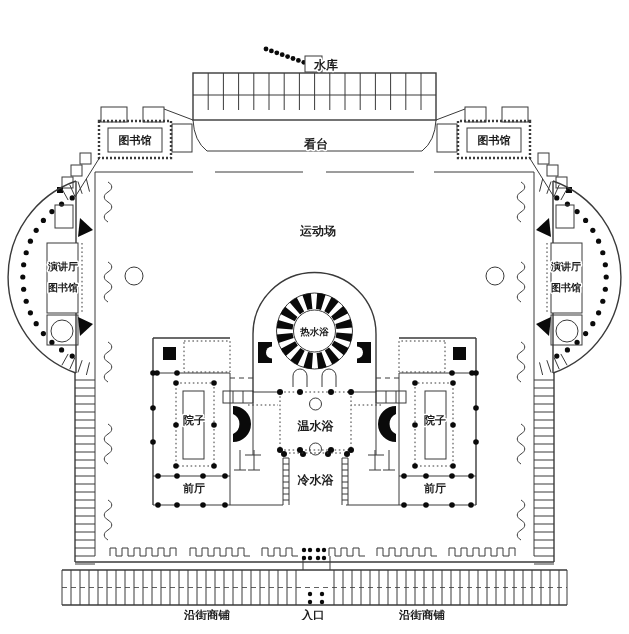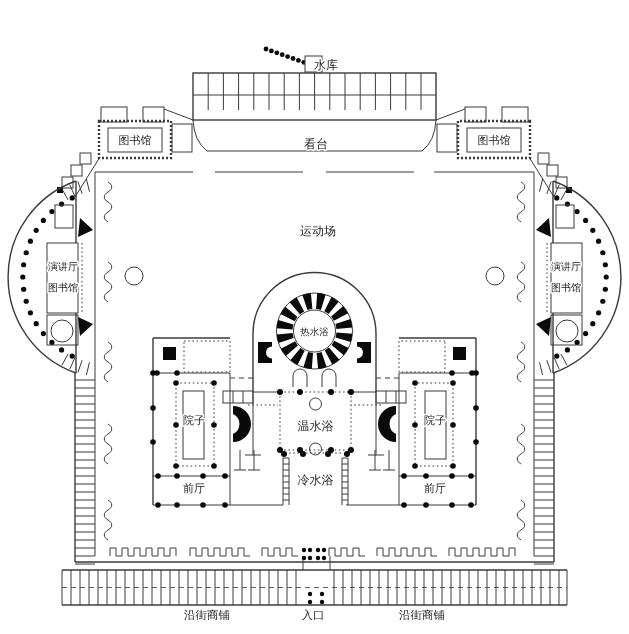--- a/index.html
+++ b/index.html
@@ -1,17 +1,17 @@
 <!DOCTYPE html>
 <html style="--line: #3a3a3a; --bg: #ffffff;"><head>
 <meta charset="utf-8">
 <style>
   html,body{margin:0;padding:0;background:#fff;}
   .stage{position:relative;width:629px;height:620px;background:var(--bg,#fff);overflow:hidden;
-         font-family:"Liberation Sans","DejaVu Sans",sans-serif;}
+         font-family:"Liberation Sans","DejaVu Sans",sans-serif;font-weight:bold;}
   svg{display:block;}
   .st{stroke:var(--line,#3a3a3a);fill:none;stroke-width:1;}
   .w15{stroke-width:1.4;}
   .thin{stroke-width:.8;}
   .dotted{stroke-dasharray:1.6,2.6;}
   .dashed{stroke-dasharray:5,4;}
   .hatch{stroke-dasharray:2,2;stroke-width:2.4;}
   .blk{fill:#0a0a0a;stroke:none;}
   .whitefill{fill:#fff;}
   text.lbl{font-family:"Liberation Sans","DejaVu Sans",sans-serif;fill:#1c1c1c;

